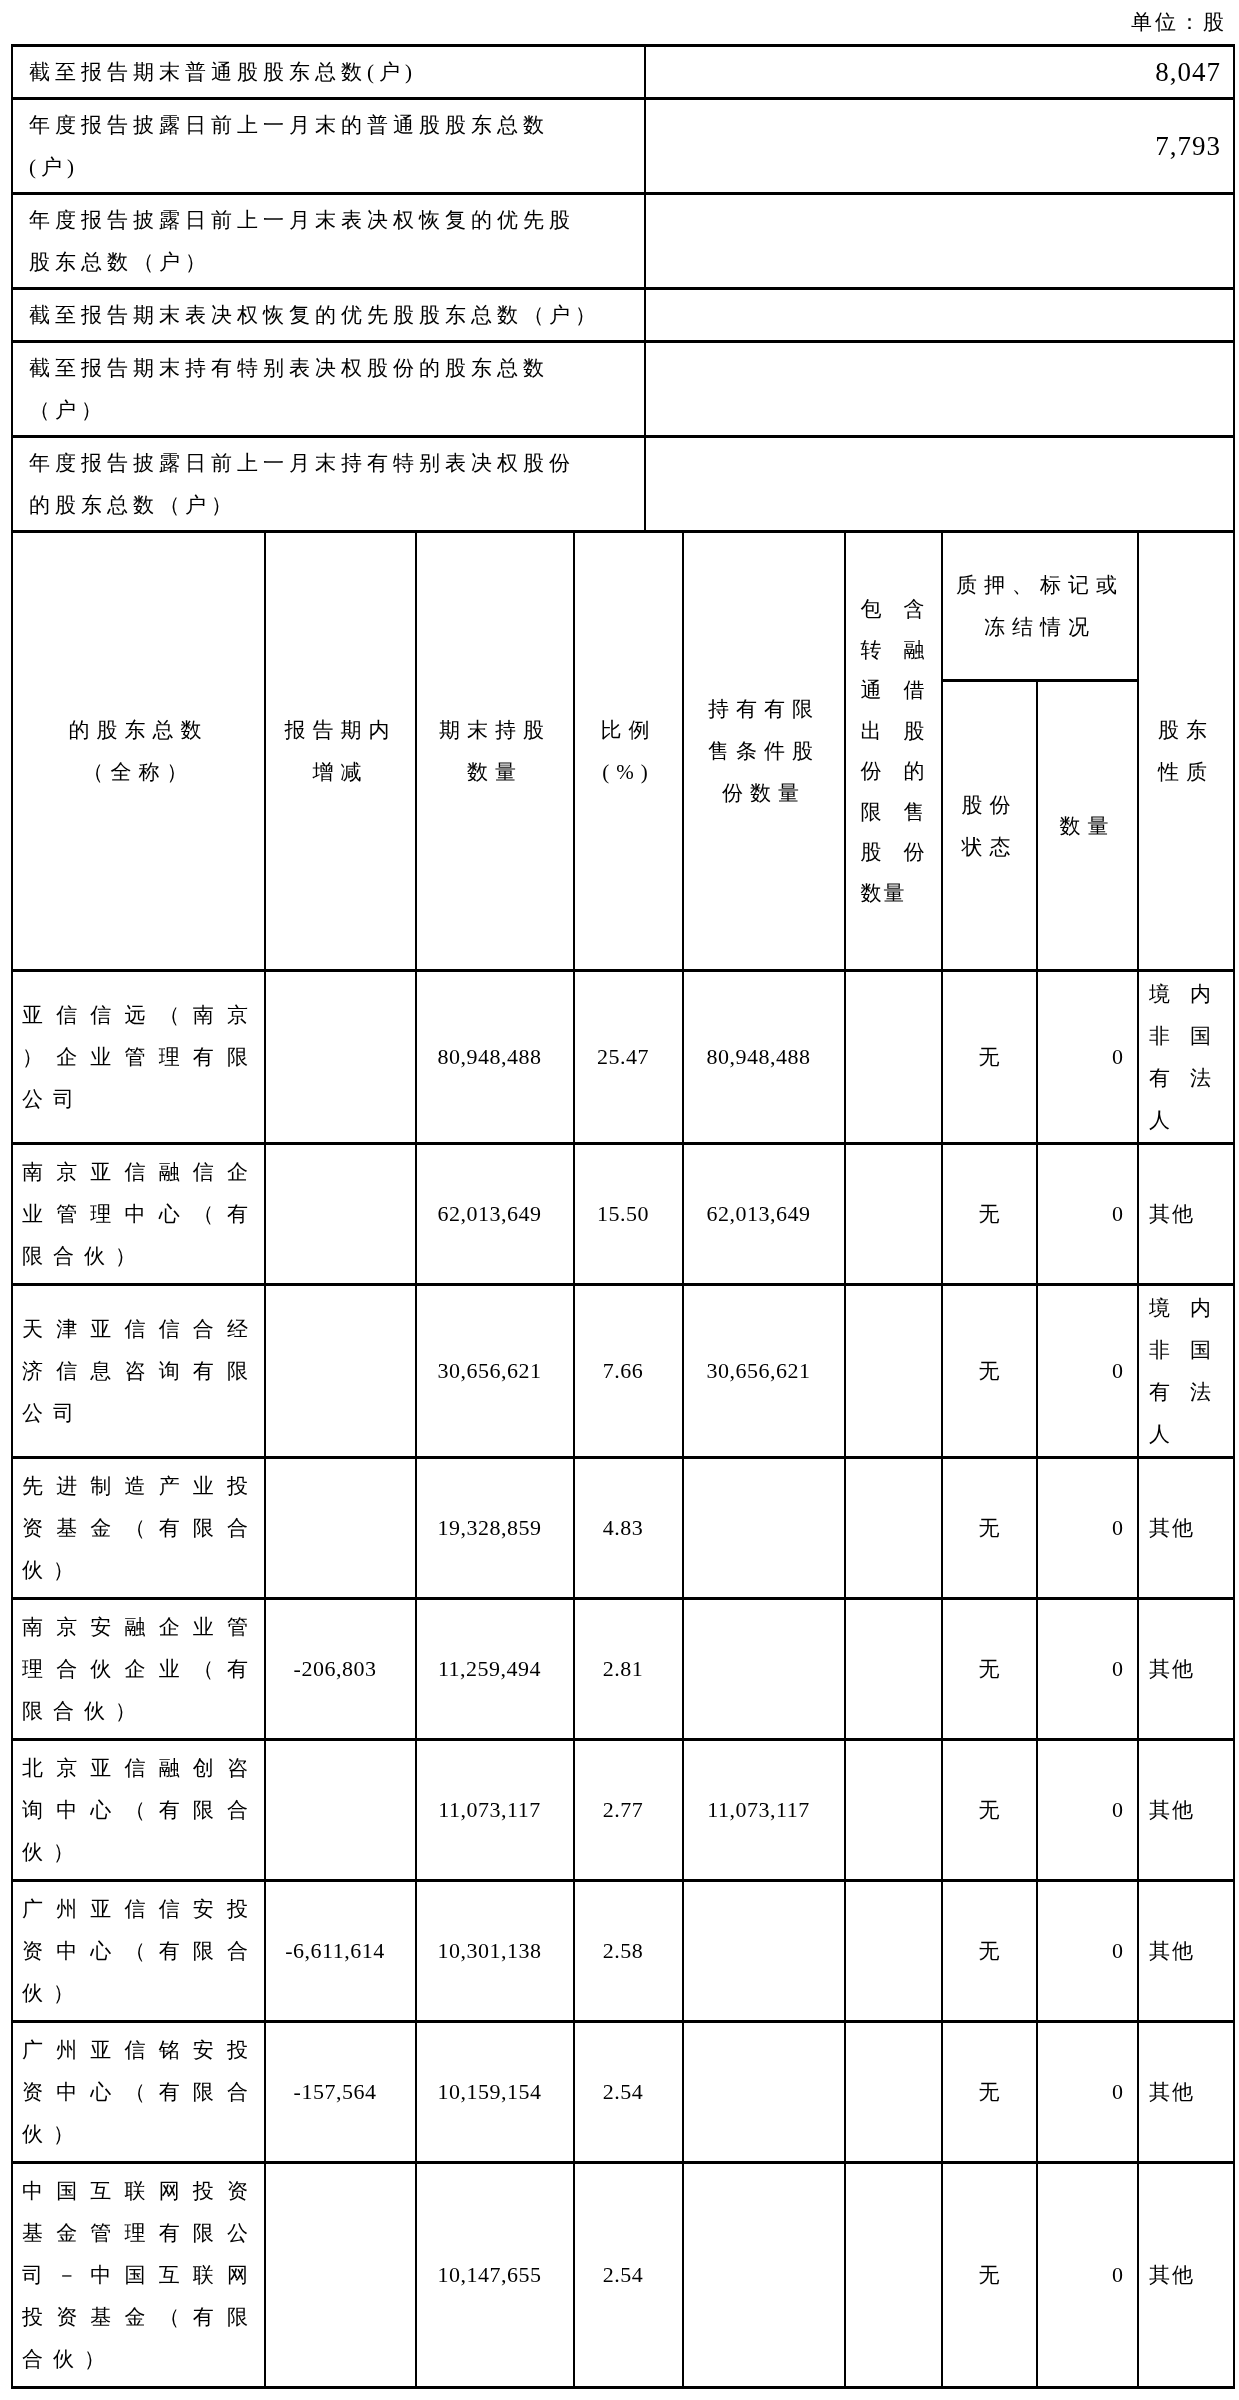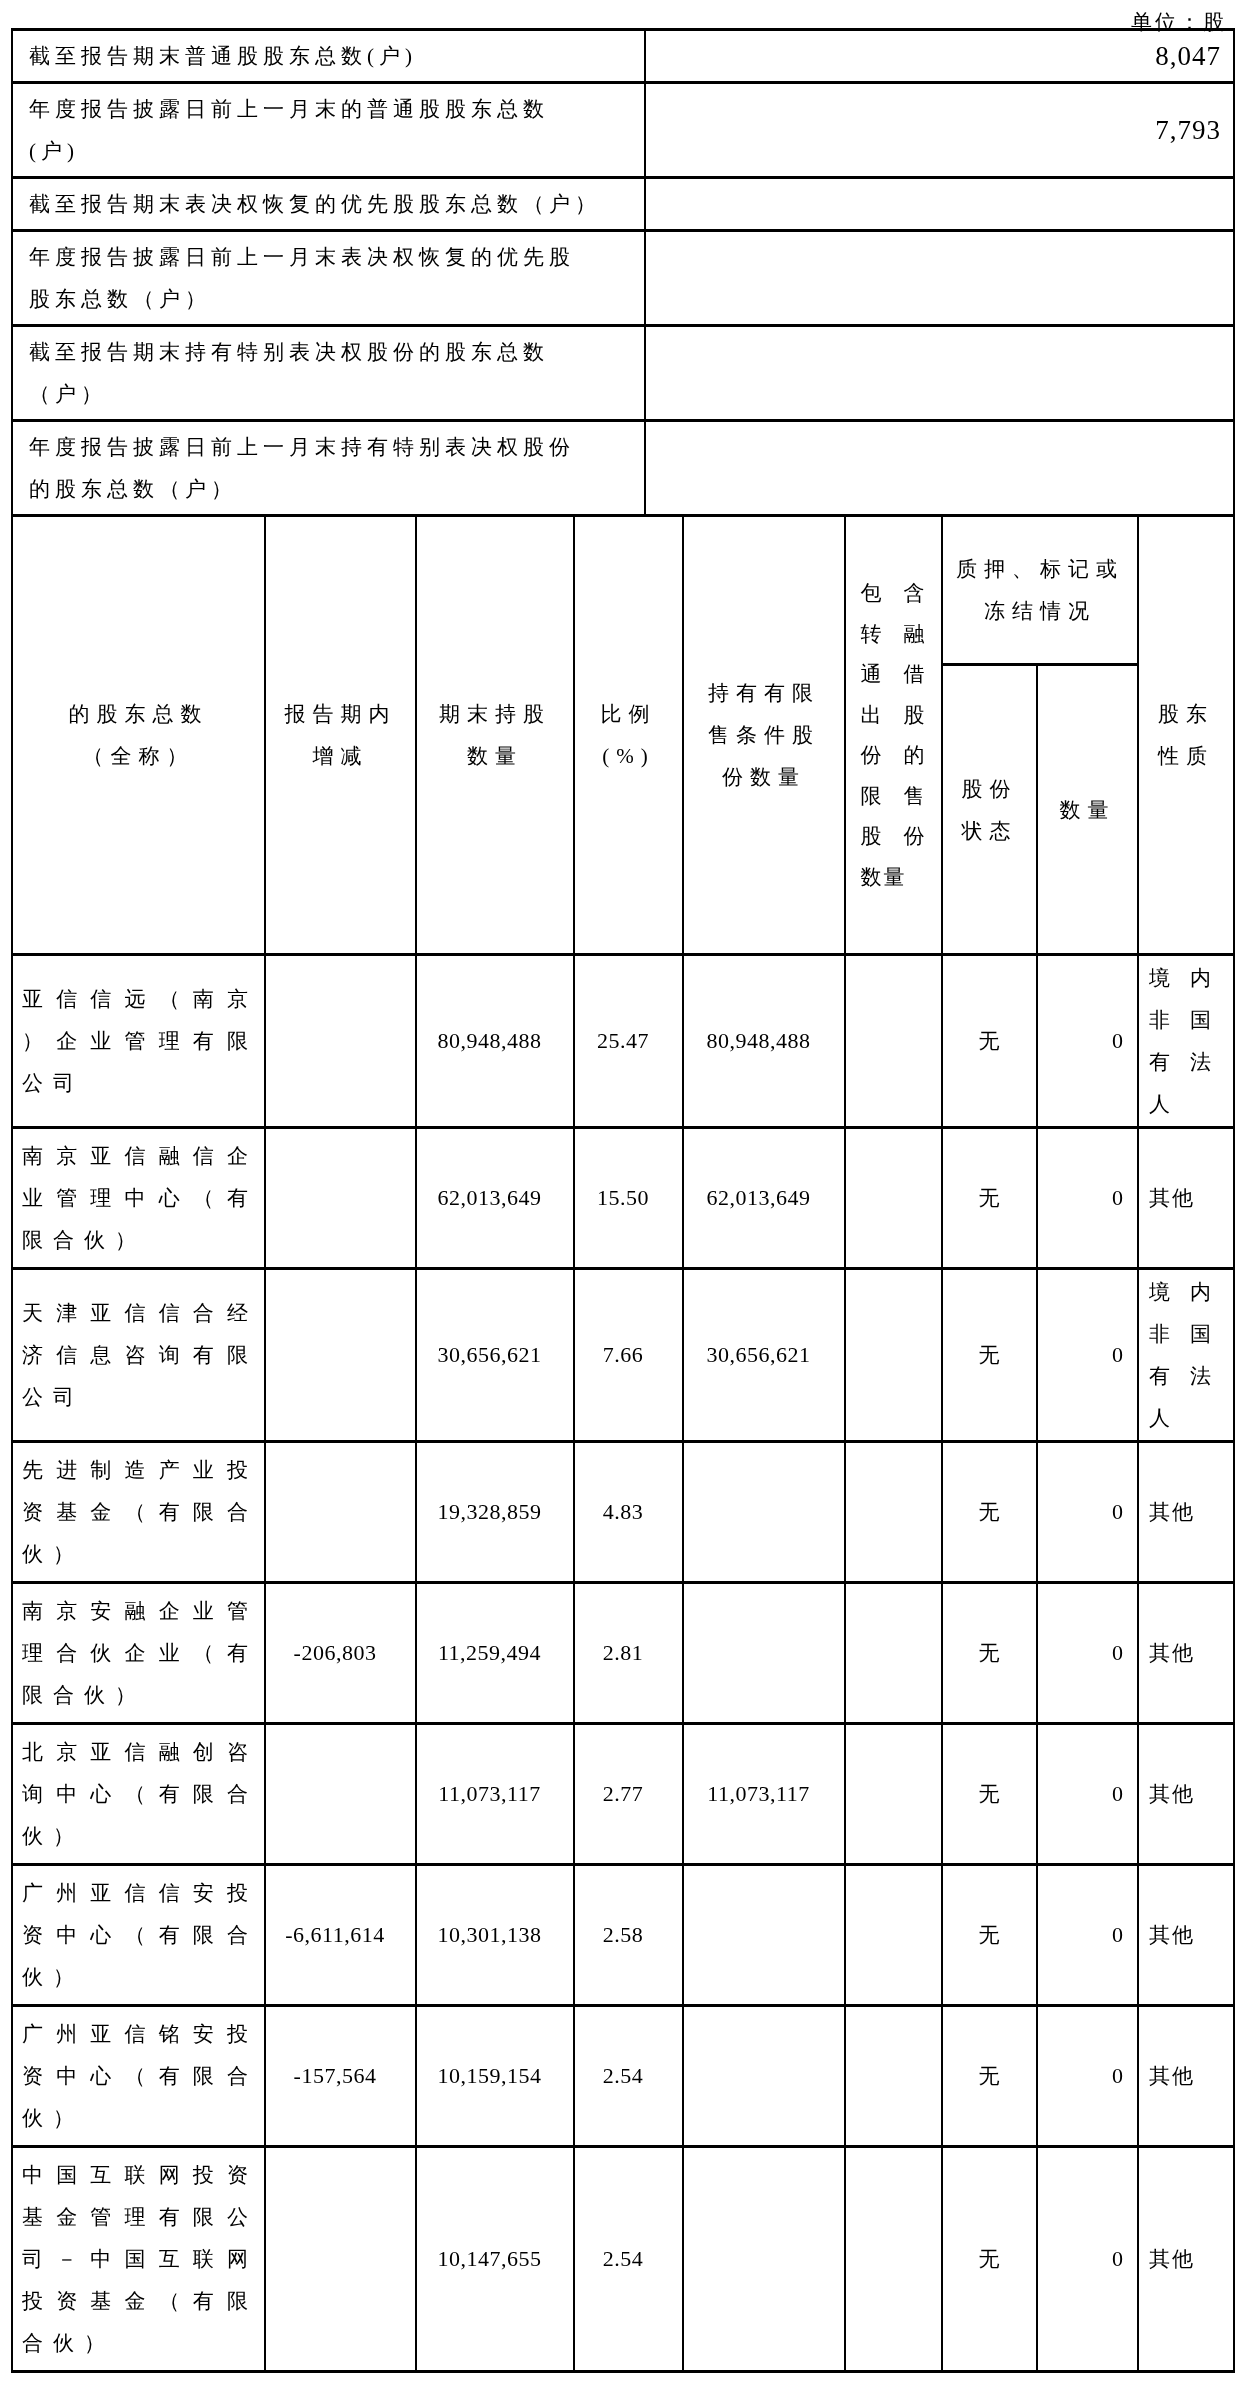--- a/index.html
+++ b/index.html
@@ -3,21 +3,21 @@
 <meta charset="utf-8">
 <style>
   html,body{margin:0;padding:0;background:#fff;}
   body{
     width:1239px;height:2400px;overflow:hidden;
     font-family:"Liberation Serif","DejaVu Serif",serif;
     color:#000;
   }
   .page{margin-left:11px;width:1222px;}
   .unit-line{
-    height:28px;padding-top:8px;box-sizing:border-box;
+    height:44px;padding-top:8px;box-sizing:border-box;
     text-align:right;font-size:21px;letter-spacing:3px;
     padding-right:6px;
   }
   table{border-collapse:collapse;table-layout:fixed;width:1222px;}
   td{border:2px solid #000;border-top-width:3px;border-bottom-width:3px;
      vertical-align:middle;font-size:21px;overflow:hidden;}
   .tbl2{margin-top:-3px;}
   
   .sum-label{padding:4px 10px 4px 16px;letter-spacing:5px;line-height:2;
              white-space:pre-line;text-align:left;}
@@ -59,27 +59,27 @@
     <tbody>
         <tr style="height:44px">
       <td class="sum-label">截至报告期末普通股股东总数(户)</td>
       <td class="sum-value">8,047</td>
     </tr>
     <tr style="height:87px">
       <td class="sum-label">年度报告披露日前上一月末的普通股股东总数
 (户)</td>
       <td class="sum-value">7,793</td>
     </tr>
-    <tr style="height:44px">
-      <td class="sum-label">截至报告期末表决权恢复的优先股股东总数（户）</td>
-      <td class="sum-value"></td>
-    </tr>
     <tr style="height:83px">
       <td class="sum-label">年度报告披露日前上一月末表决权恢复的优先股
 股东总数（户）</td>
+      <td class="sum-value"></td>
+    </tr>
+    <tr style="height:44px">
+      <td class="sum-label">截至报告期末表决权恢复的优先股股东总数（户）</td>
       <td class="sum-value"></td>
     </tr>
     <tr style="height:84px">
       <td class="sum-label">截至报告期末持有特别表决权股份的股东总数
 （户）</td>
       <td class="sum-value"></td>
     </tr>
     <tr style="height:82px">
       <td class="sum-label">年度报告披露日前上一月末持有特别表决权股份
 的股东总数（户）</td>

